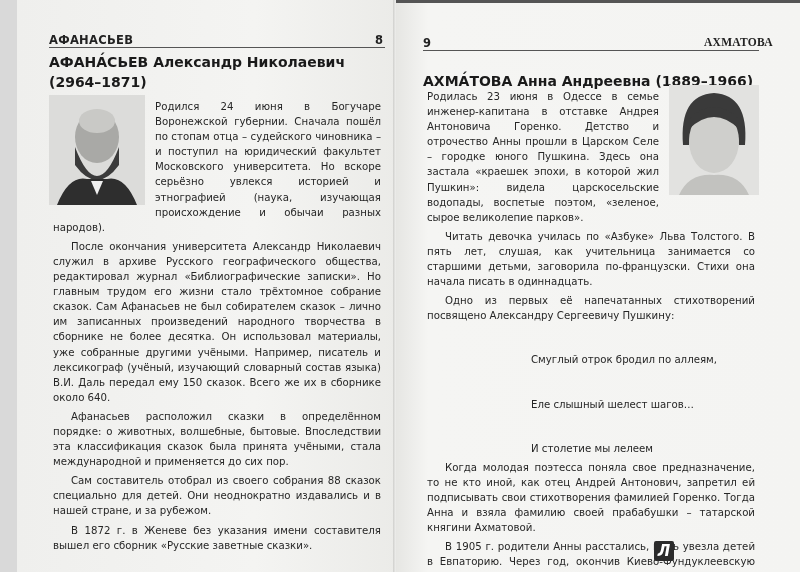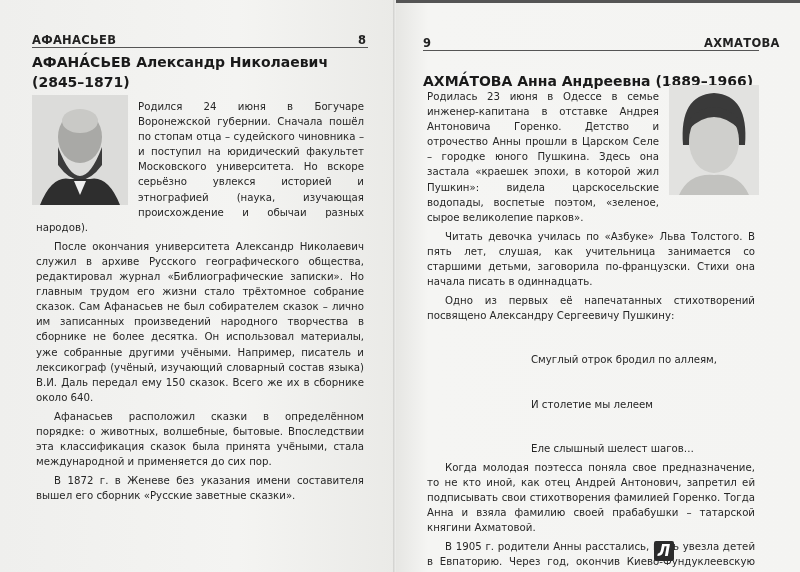--- a/index.html
+++ b/index.html
@@ -8,21 +8,21 @@
     background: #d9d9d9;
     font-family: "DejaVu Sans", "Liberation Sans", sans-serif;
     color: #1c1c1c;
     position: relative;
   }
   .page {
     position: absolute; top: 0; height: 572px;
     background: #f3f3f1;
     box-sizing: border-box;
   }
-  .page.left { left: 0; width: 396px; background: linear-gradient(90deg,#efefed 0%,#f4f4f2 60%,#eaeae7 100%); padding-left: 44px; }
+  .page.left { left: 17px; width: 396px; background: linear-gradient(90deg,#efefed 0%,#f4f4f2 60%,#eaeae7 100%); padding-left: 44px; }
   .page.right { left: 396px; width: 404px; background: linear-gradient(90deg,#e6e6e3 0%,#f5f5f3 8%,#f4f4f2 100%); border-top: 3px solid #555; }
   .spine { position: absolute; left: 393px; top: 0; width: 6px; height: 572px; background: linear-gradient(90deg,#cfcfcc,#f0f0ee,#bdbdba); }
 
   .running-head {
     position: absolute; top: 33px;
     font-size: 11.5px; font-weight: bold; letter-spacing: 0.3px;
     color: #222;
   }
   .head-rule { position: absolute; top: 47px; height: 1px; background: #555; }
 
@@ -52,68 +52,69 @@
 </head>
 <body>
 
 <div class="page left">
   <div class="running-head" style="left:32px;">АФАНАСЬЕВ</div>
   <div class="running-head" style="left:358px;">8</div>
   <div class="head-rule" style="left:32px; width:336px;"></div>
 
   <div class="title" style="left:32px; top:52px; width:350px;">
     <div>АФАНА́СЬЕВ Александр Николаевич</div>
-    <div>(2845–1871)</div>
+    <div>(2964–1871)</div>
   </div>
 
   <div class="text" style="left:32px; top:95px; width:336px;">
     <div class="photo float-left" style="position:relative;">
       <svg width="96" height="110" viewBox="0 0 96 110">
         <rect width="96" height="110" fill="#dcdcda"></rect>
         <ellipse cx="48" cy="42" rx="22" ry="26" fill="#a9a9a6"></ellipse>
         <ellipse cx="48" cy="26" rx="18" ry="12" fill="#c9c9c6"></ellipse>
         <path d="M26 52 Q48 110 70 52 L70 70 Q48 100 26 70 Z" fill="#3b3b3b"></path>
         <path d="M8 110 Q20 80 38 84 L58 84 Q76 80 88 110 Z" fill="#2e2e2e"></path>
         <path d="M42 86 L48 100 L54 86 Z" fill="#efefef"></path>
       </svg>
     </div>
     <p class="noindent">Родился 24 июня в Богучаре Воронежской губернии. Сначала пошёл по стопам отца – судейского чиновника – и поступил на юридический факультет Московского университета. Но вскоре серьёзно увлекся историей и этнографией (наука, изучающая происхождение и обычаи разных народов).</p>
     <p>После окончания университета Александр Николаевич служил в архиве Русского географического общества, редактировал журнал «Библиографические записки». Но главным трудом его жизни стало трёхтомное собрание сказок. Сам Афанасьев не был собирателем сказок – лично им записанных произведений народного творчества в сборнике не более десятка. Он использовал материалы, уже собранные другими учёными. Например, писатель и лексикограф (учёный, изучающий словарный состав языка) В.И. Даль передал ему 150 сказок. Всего же их в сборнике около 640.</p>
     <p>Афанасьев расположил сказки в определённом порядке: о животных, волшебные, бытовые. Впоследствии эта классификация сказок была принята учёными, стала международной и применяется до сих пор.</p>
+    <p>Сам составитель отобрал из своего собрания 88 сказок специально для детей. Они неоднократно издавались и в нашей стране, и за рубежом.</p>
     <p>В 1872 г. в Женеве без указания имени составителя вышел его сборник «Русские заветные сказки».</p>
 
   </div>
 </div>
 
 <div class="spine"></div>
 
 <div class="page right">
   <div class="running-head" style="left:27px;">9</div>
-  <div class="running-head" style="left:308px;">АХМАТОВА</div>
+  <div class="running-head" style="left:308px;font-family:Liberation Serif, serif;">АХМАТОВА</div>
   <div class="head-rule" style="left:27px; width:336px;"></div>
 
   <div class="title" style="left:27px; top:68px; width:360px;">АХМА́ТОВА Анна Андреевна (1889–1966)</div>
 
   <div class="text" style="left:27px; top:82px; width:336px;">
     <div class="photo float-right" style="position:relative;">
       <svg width="90" height="110" viewBox="0 0 90 110">
         <rect width="90" height="110" fill="#e2e2e0"></rect>
         <path d="M14 60 Q10 10 45 8 Q80 10 76 60 L70 60 Q68 28 45 26 Q22 28 20 60 Z" fill="#3a3a3a"></path>
         <ellipse cx="45" cy="56" rx="25" ry="32" fill="#cfcfcc"></ellipse>
         <path d="M20 44 Q45 20 70 44 L70 34 Q45 10 20 34 Z" fill="#3a3a3a"></path>
         <path d="M10 110 Q20 88 45 90 Q70 88 80 110 Z" fill="#c2c2bf"></path>
       </svg>
     </div>
     <p class="noindent">Родилась 23 июня в Одессе в семье инженер-капитана в отставке Андрея Антоновича Горенко. Детство и отрочество Анны прошли в Царском Селе – городке юного Пушкина. Здесь она застала «краешек эпохи, в которой жил Пушкин»: видела царскосельские водопады, воспетые поэтом, «зеленое, сырое великолепие парков».</p>
     <p>Читать девочка училась по «Азбуке» Льва Толстого. В пять лет, слушая, как учительница занимается со старшими детьми, заговорила по-французски. Стихи она начала писать в одиннадцать.</p>
     <p>Одно из первых её напечатанных стихотворений посвящено Александру Сергеевичу Пушкину:</p>
     <div class="poem">
       <div>Смуглый отрок бродил по аллеям,</div>
+      <div>Еле слышный шелест шагов…</div>
       <div>И столетие мы лелеем</div>
-      <div>Еле слышный шелест шагов…</div>
     </div>
     <p>Когда молодая поэтесса поняла свое предназначение, то не кто иной, как отец Андрей Антонович, запретил ей подписывать свои стихотворения фамилией Горенко. Тогда Анна и взяла фамилию своей прабабушки – татарской княгини Ахматовой.</p>
     <p>В 1905 г. родители Анны расстались, мать увезла детей в Евпаторию. Через год, окончив Киево-Фундуклеевскую гимназию, Ахматова поступила на юридическое отделение Киевских высших женских курсов.</p>
     <p>…Анна Горенко под псевдонимом Ахматова стала всемирно известным поэтом. Классическая строгость её стихов, их ясность, редкое чувство гармонии ставят Ахматову в число выдающихся мастеров поэзии XX в. Её стихи переведены на все основные языки. Она и сама много работала над переводами. Ахматова была избрана почётным доктором литературы Оксфордского университета. Ей присудили Международную поэтическую премию.</p>
   </div>
 </div>
 
 <div class="logo">Л</div>
 
 </body></html>

